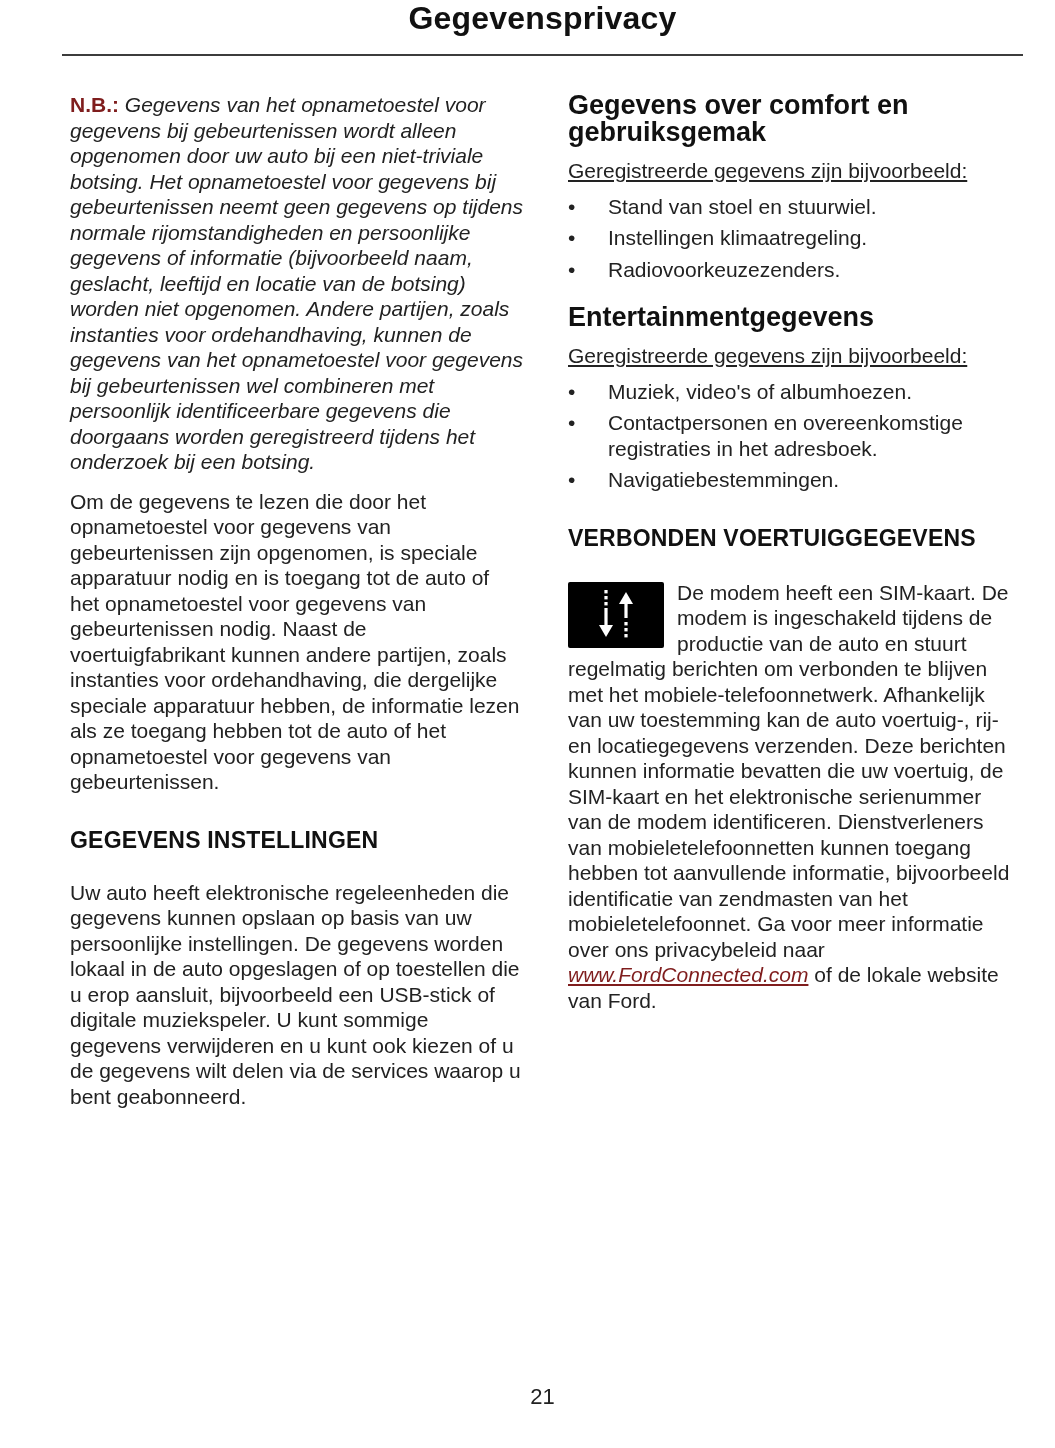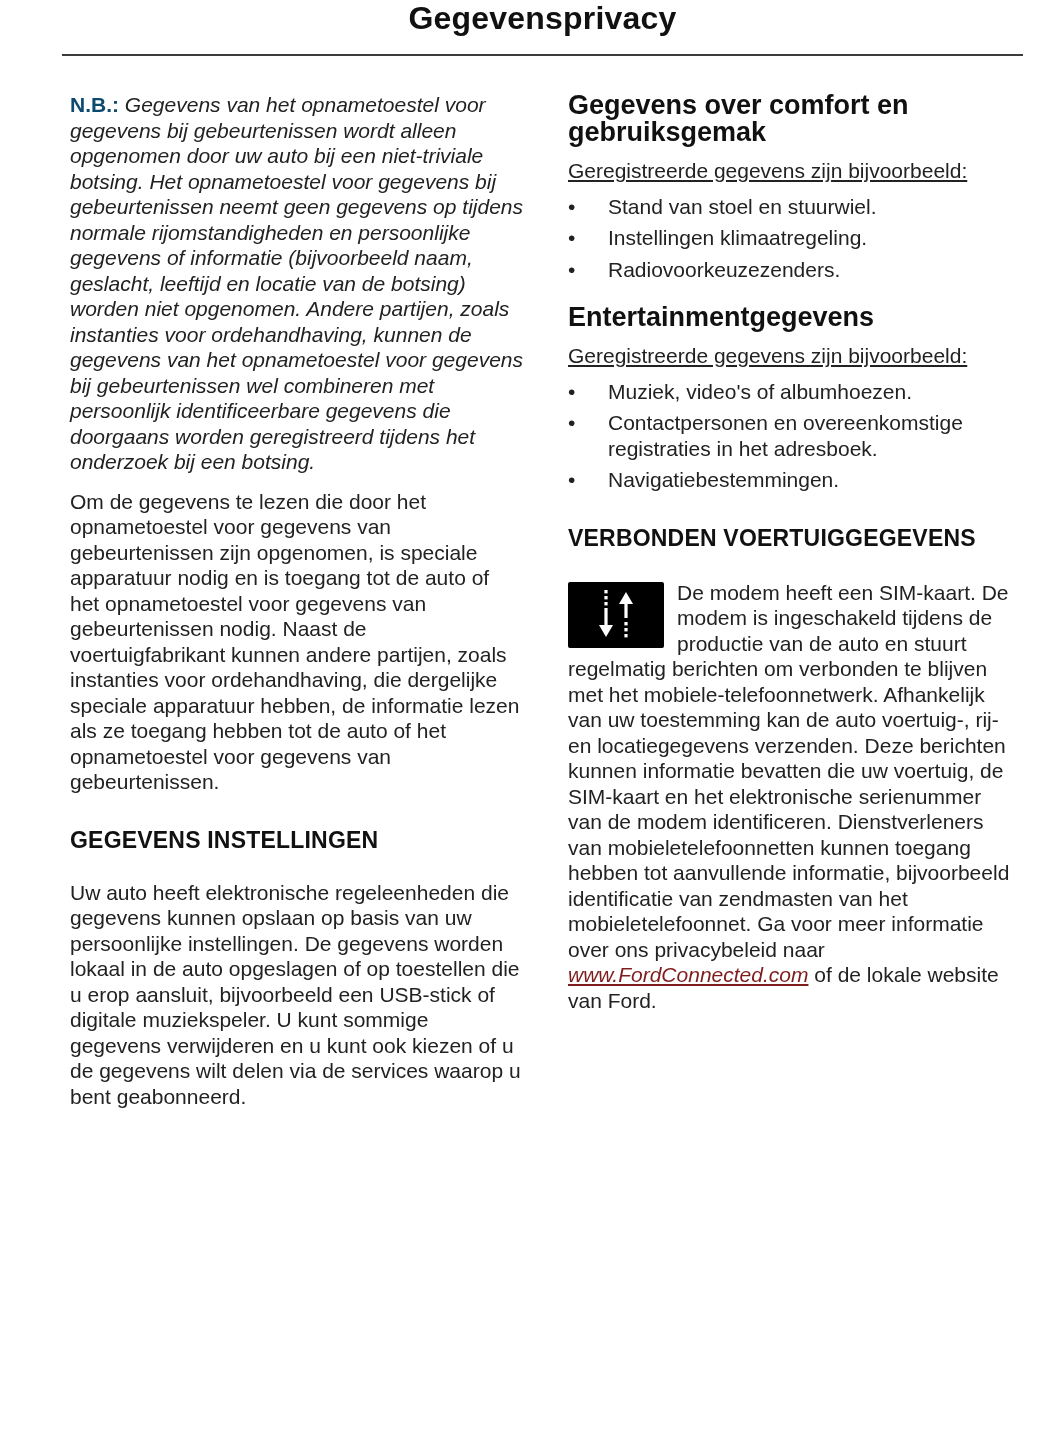--- a/index.html
+++ b/index.html
@@ -49,21 +49,21 @@
     font-size: 21px;
     line-height: 25.5px;
     color: #222222;
   }
   .para { margin-bottom: 14px; }
 
   .note { margin-bottom: 14px; }
   .note .note-label {
     font-weight: bold;
     font-style: normal;
-    color: #0c4a6e;
+    color: #7f1d1d;
     text-align: right;
   }
   .note .note-text { font-style: italic; }
   .note .note-ref  { font-style: italic; font-weight: bold; color: #111111; }
 
   .h-major {
     font-size: 23px;
     line-height: 31px;
     font-weight: bold;
     color: #111111;
@@ -201,13 +201,14 @@
           <rect x="56.4" y="52" width="3.2" height="3.4" fill="#ffffff"></rect>
         </svg><span>De modem heeft een SIM-kaart. De modem is ingeschakeld tijdens de productie van de auto en stuurt regelmatig berichten om verbonden te blijven met het mobiele-telefoonnetwerk. Afhankelijk van uw toestemming kan de auto voertuig-, rij- en locatiegegevens verzenden. Deze berichten kunnen informatie bevatten die uw voertuig, de SIM-kaart en het elektronische serienummer van de modem identificeren. Dienstverleners van mobieletelefoonnetten kunnen toegang hebben tot aanvullende informatie, bijvoorbeeld identificatie van zendmasten van het mobieletelefoonnet. Ga voor meer informatie over ons privacybeleid naar</span>
         <a class="link">www.FordConnected.com</a>
         <span>of de lokale website van Ford.</span>
       </p>
 
 
     </div>
   </div>
 
+  <div class="footer-pagenum">21</div>
 </div>
 
 </body></html>

